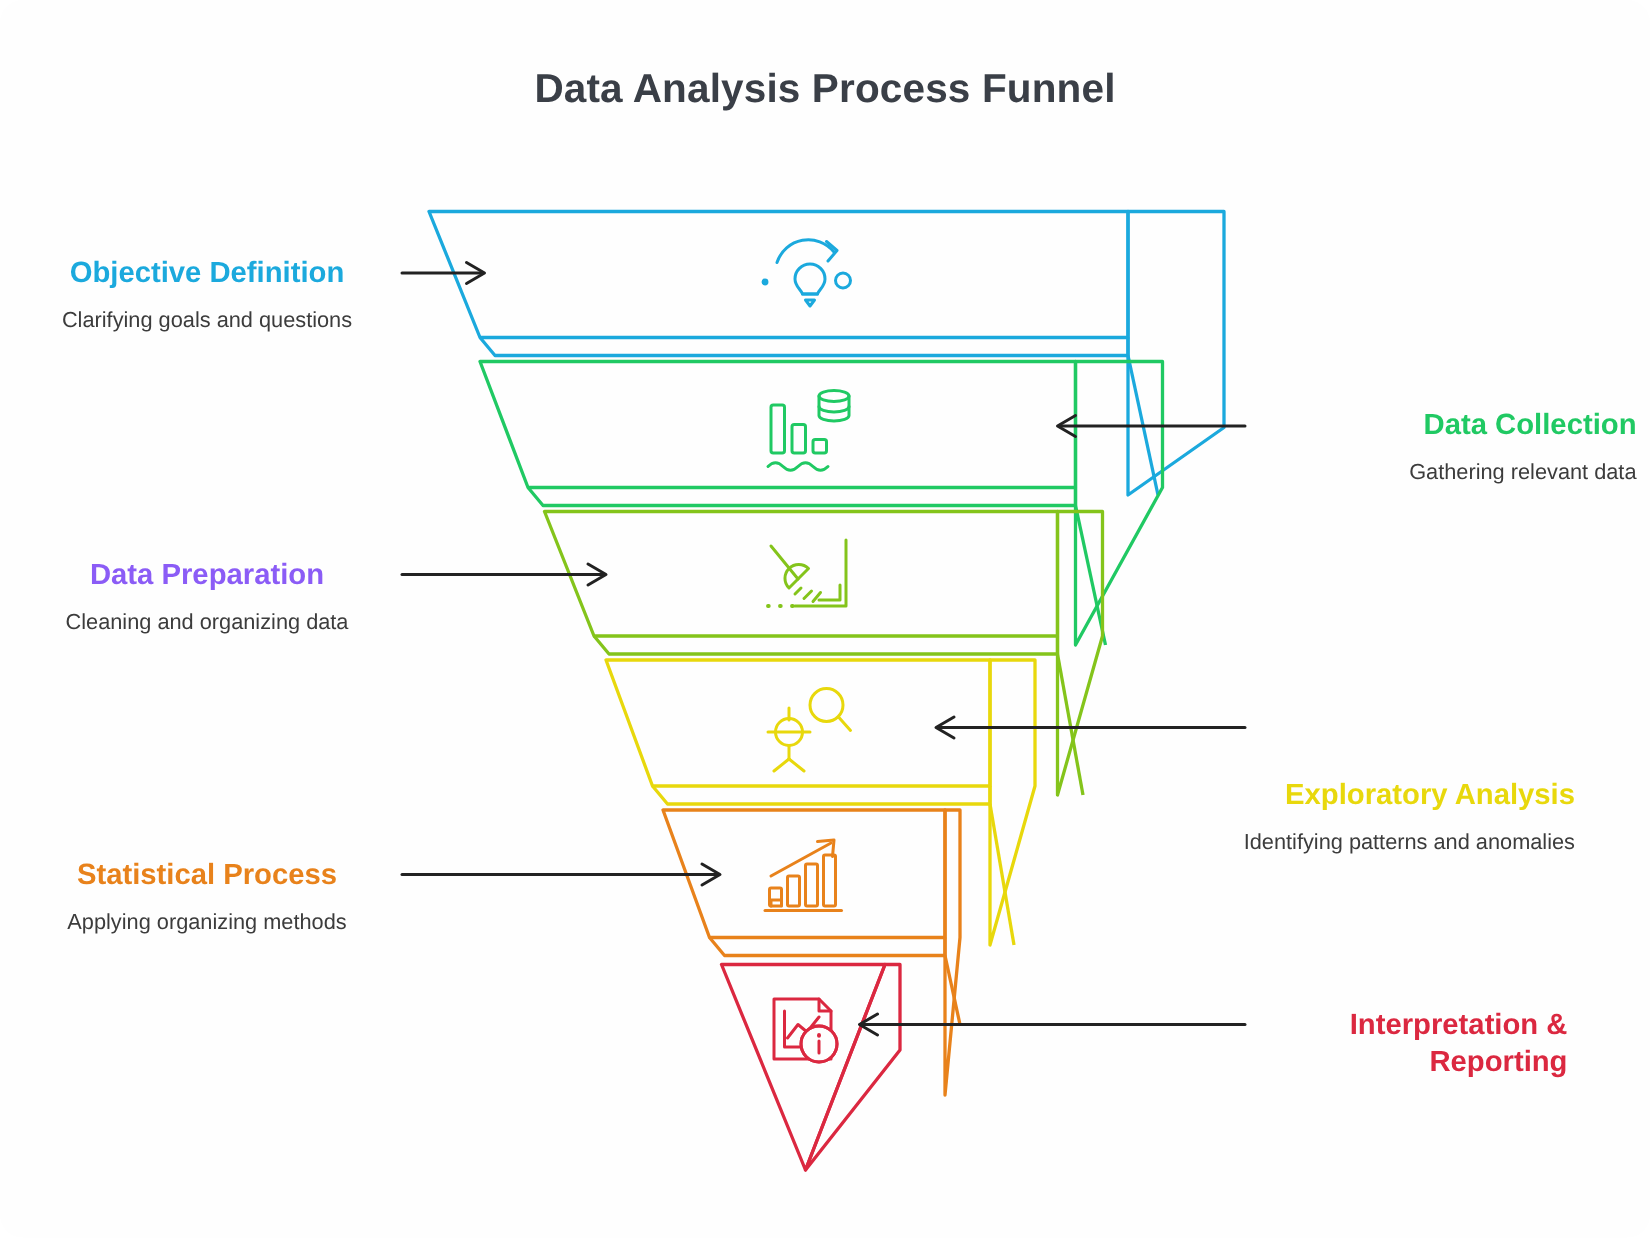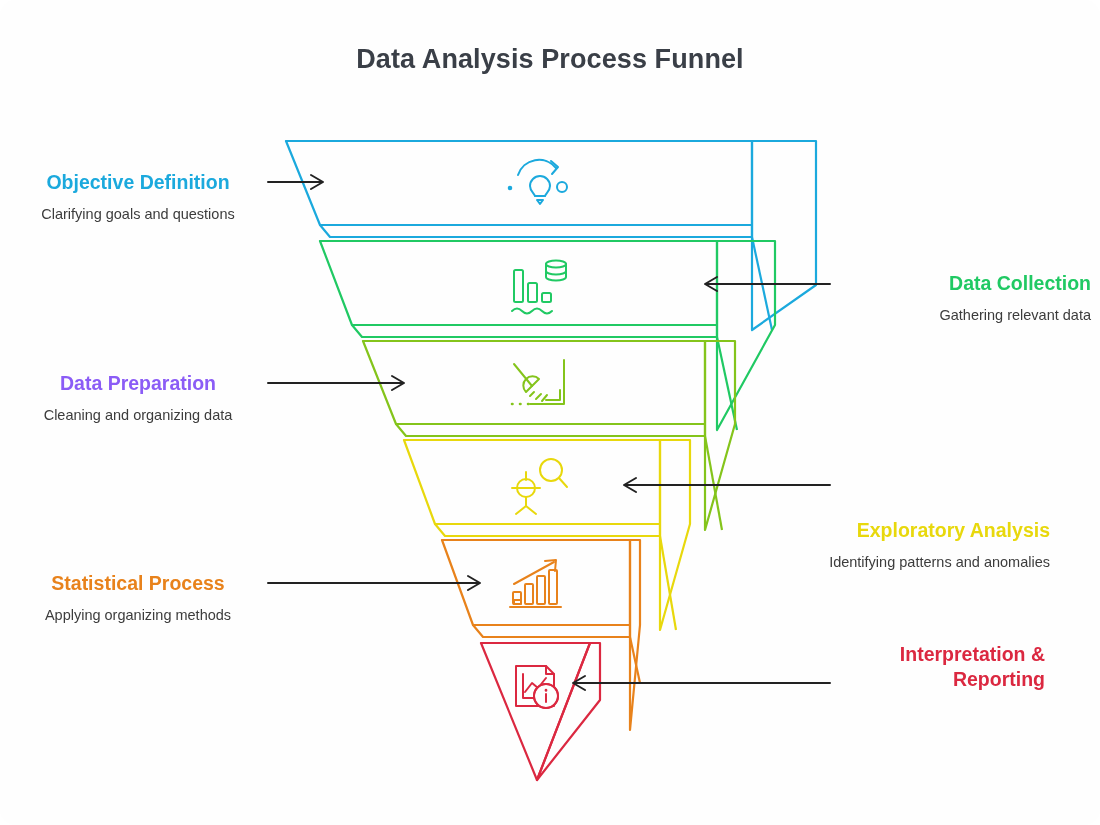--- a/index.html
+++ b/index.html
@@ -231,17 +231,17 @@
   <div class="label-block right" style="left:804px; top:471px; width:246px;margin-top:47px;">
     <div class="stage-title" style="color:#E8D80C;">Exploratory Analysis</div>
     <div class="stage-desc">Identifying patterns and anomalies</div>
   </div>
 
   <div class="label-block left" style="left:20px; top:571px; width:236px;">
     <div class="stage-title" style="color:#E8821B;">Statistical Process</div>
     <div class="stage-desc">Applying organizing methods</div>
   </div>
 
-  <div class="label-block right" style="left:845px; top:642px; width:200px;">
+  <div class="label-block right" style="left:845px; top:671px; width:200px;">
     <div class="stage-title" style="color:#DB2840;">Interpretation &amp; Reporting</div>
   </div>
 
 </div>
 
 </body></html>

